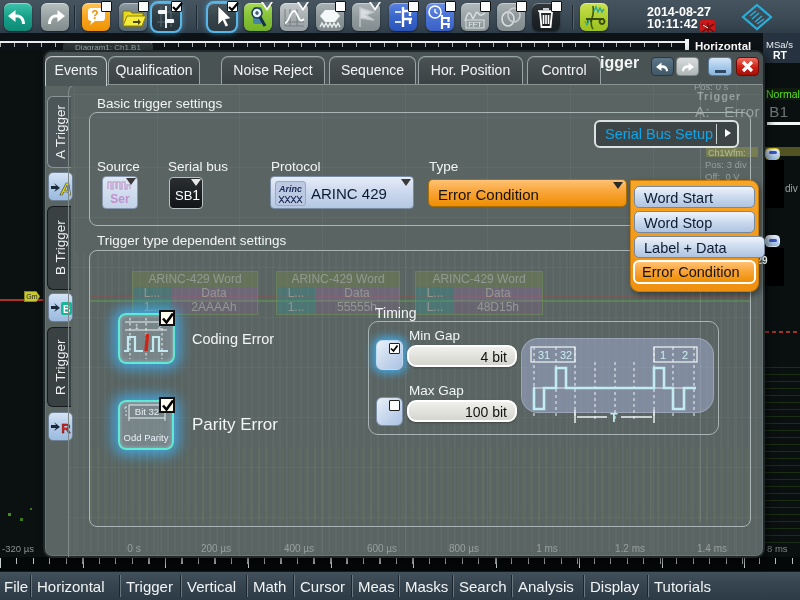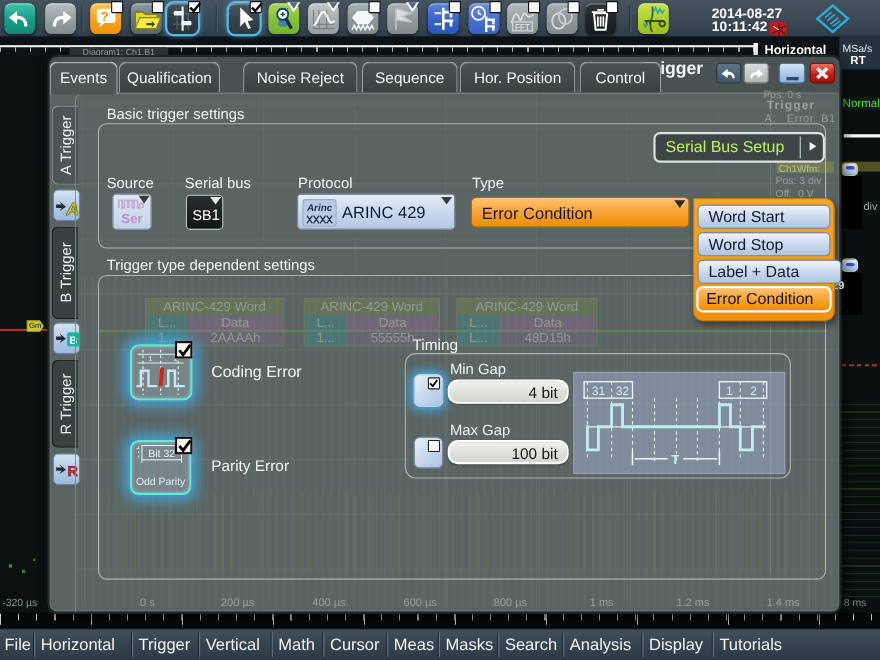--- a/index.html
+++ b/index.html
@@ -259,21 +259,21 @@
 
   <div class="ab" style="left:23px;top:32px;width:694px;height:473px;background:repeating-linear-gradient(90deg,rgba(210,225,225,.055) 0 1px,transparent 1px 82.7px),repeating-linear-gradient(0deg,rgba(210,225,225,.05) 0 1px,transparent 1px 50px);background-position:6px 11px,0 11px"></div>
   <div class="ab" style="left:45px;top:395px;width:660px;height:75px;background:repeating-linear-gradient(90deg,rgba(110,160,60,.10) 0 2px,transparent 2px 8px)"></div>
   <div class="ab" style="left:24px;top:200px;width:692px;height:300px;background:repeating-linear-gradient(90deg,rgba(235,245,245,.03) 0 2px,transparent 2px 7px)"></div>
   <div class="ab" style="left:45px;top:244px;width:660px;height:2px;background:rgba(190,60,50,.25)"></div>
   <div class="ab" style="left:45px;top:248px;width:660px;height:2px;background:rgba(100,180,70,.38)"></div>
   <div class="ab" style="left:655px;top:30px;width:1px;height:440px;background:rgba(230,240,240,.14)"></div>
 
   <div class="ghost" style="left:649px;top:29px;font-size:9.5px">Pos: 0 s</div>
   <div class="ghost" style="left:652px;top:38px;font-size:11px;font-weight:bold;letter-spacing:1px">Trigger</div>
-  <div class="ghost" style="left:650px;top:51px;font-size:10px;letter-spacing:.5px">A:&nbsp;&nbsp;&nbsp;Error&nbsp; B1</div>
+  <div class="ghost" style="left:650px;top:51px;font-size:15px;letter-spacing:.5px">A:&nbsp;&nbsp;&nbsp;Error&nbsp; B1</div>
   <div class="ab" style="left:661px;top:95px;width:52px;height:10px;background:rgba(165,165,60,.38)"></div>
   <div class="ghost" style="left:663px;top:96px;font-size:9px;color:rgba(225,230,190,.6)">Ch1Wfm:</div>
   <div class="ghost" style="left:660px;top:107px;font-size:9.5px">Pos: 3 div</div>
   <div class="ghost" style="left:660px;top:119px;font-size:9.5px">Off:&nbsp; 0 V</div>
   <div class="ab" style="left:706px;top:203px;color:#e8ecec;font-weight:bold;font-size:10px">429</div>
 
   <div class="ghost" style="left:89px;top:491px;font-size:10px;transform:translateX(-50%)">0 s</div>
   <div class="ghost" style="left:171px;top:491px;font-size:10px;transform:translateX(-50%)">200 µs</div>
   <div class="ghost" style="left:254px;top:491px;font-size:10px;transform:translateX(-50%)">400 µs</div>
   <div class="ghost" style="left:337px;top:491px;font-size:10px;transform:translateX(-50%)">600 µs</div>
@@ -324,21 +324,21 @@
   <div class="tab" style="left:63px;width:92px">Qualification</div>
   <div class="tab" style="left:176px;width:104px">Noise Reject</div>
   <div class="tab" style="left:284px;width:87px">Sequence</div>
   <div class="tab" style="left:373px;width:105px">Hor. Position</div>
   <div class="tab" style="left:482px;width:74px">Control</div>
   <div class="tab" style="left:0px;width:62px;background:#4d5757;border-color:#c2caca;height:30px;z-index:2">Events</div>
 <div id="dlgc">
 
   <div class="labl" style="left:52px;top:44px">Basic trigger settings</div>
   <div class="grp" style="left:44px;top:60px;width:662px;height:114px"></div>
-  <div class="ab" style="left:549px;top:68px;width:156px;height:28px;background:#3e4547;border:2px solid #dce2e2;border-radius:6px;color:#bef264;font-size:14.5px">
+  <div class="ab" style="left:549px;top:68px;width:145px;height:28px;background:#3e4547;border:2px solid #dce2e2;border-radius:6px;color:#0ea5e9;font-size:14.5px">
     <div class="ab" style="left:9px;top:4px">Serial Bus Setup</div>
     <div class="ab" style="right:20px;top:2px;width:1px;height:20px;background:#c8d0d0"></div>
     <div class="ab" style="right:6px;top:7px;width:0;height:0;border-top:4px solid transparent;border-bottom:4px solid transparent;border-left:6px solid #fff"></div>
   </div>
   <div class="labl" style="left:52px;top:107px">Source</div>
   <div class="labl" style="left:123px;top:107px">Serial bus</div>
   <div class="labl" style="left:226px;top:107px">Protocol</div>
   <div class="labl" style="left:384px;top:107px">Type</div>
 
   <div class="ab" style="left:57px;top:124px;width:36px;height:33px;background:linear-gradient(#dfe8f4,#c2d2e8);border:1px solid #8696ac;border-radius:4px">
@@ -431,21 +431,21 @@
             <text x="27" y="13" font-size="9.5" fill="#e8f0f6" text-anchor="middle" font-family="Liberation Sans">Bit 32</text>
             <path d="M9 16 V19 M45 16 V19" stroke="#d8e4ec" stroke-width="1"></path>
             <text x="26" y="39" font-size="9.5" fill="#e8f0f6" text-anchor="middle" font-family="Liberation Sans">Odd Parity</text>
           </svg>
   </div>
   <div class="chk" style="left:114px;top:345px">
           <svg width="14" height="14">
             <path d="M2 6.5 L5.5 10.5 L12 1.5" stroke="#000" stroke-width="2.6" fill="none"></path>
           </svg>
         </div>
-  <div class="labl" style="left:147px;top:363px;font-size:14px">Parity Error</div>
+  <div class="labl" style="left:147px;top:363px;font-size:17px">Parity Error</div>
 
   <div class="labl" style="left:330px;top:253px;font-size:14px">Timing</div>
   <div class="grp" style="left:323px;top:269px;width:351px;height:114px;border-radius:10px"></div>
   <div class="labl" style="left:364px;top:276px">Min Gap</div>
   <div class="minibtn glow2" style="left:331px;top:288px;width:27px;height:30px">
           <div class="mcb" style="right:2px;top:2px">
             <svg width="9" height="9">
               <path d="M1 4.5 L3.5 7 L7.5 1.5" stroke="#000" stroke-width="1.7" fill="none"></path>
             </svg>
           </div>
@@ -454,21 +454,21 @@
           <div class="ab" style="right:8px;top:2px">4 bit</div>
         </div>
   <div class="labl" style="left:364px;top:331px">Max Gap</div>
   <div class="minibtn" style="left:331px;top:345px;width:27px;height:29px">
           <div class="mcb" style="right:2px;top:2px"></div>
         </div>
   <div class="inpt" style="left:362px;top:348px;width:110px;height:22px">
           <div class="ab" style="right:8px;top:2px">100 bit</div>
         </div>
 
-  <div class="ab" style="left:476px;top:286px;width:193px;height:93px;background:rgba(165,180,215,.5);border-radius:1px;border:1px solid rgba(200,212,228,.35)">
+  <div class="ab" style="left:476px;top:286px;width:193px;height:75px;background:rgba(165,180,215,.5);border-radius:17px;border:1px solid rgba(200,212,228,.35)">
     <svg width="193" height="93">
       <g stroke="#eef4f6" stroke-width="1" stroke-dasharray="3 3">
               <path d="M12 8 V80 M34 8 V80 M53 8 V80 M73 23 V80 M93 23 V80 M112 23 V80 M132 8 V80 M151 8 V80 M172 8 V80"></path>
             </g>
       <rect x="9" y="8" width="44" height="15" fill="none" stroke="#f0f4f6" stroke-width="1.2"></rect>
       <rect x="132" y="8" width="43" height="15" fill="none" stroke="#f0f4f6" stroke-width="1.2"></rect>
       <path d="M11 49 H174" stroke="#e8eef0" stroke-width="1.2"></path>
       <text x="22" y="20" font-size="11" fill="#cdeef4" text-anchor="middle" font-family="Liberation Sans">31</text>
       <text x="44" y="20" font-size="11" fill="#cdeef4" text-anchor="middle" font-family="Liberation Sans">32</text>
       <text x="141" y="20" font-size="11" fill="#cdeef4" text-anchor="middle" font-family="Liberation Sans">1</text>

